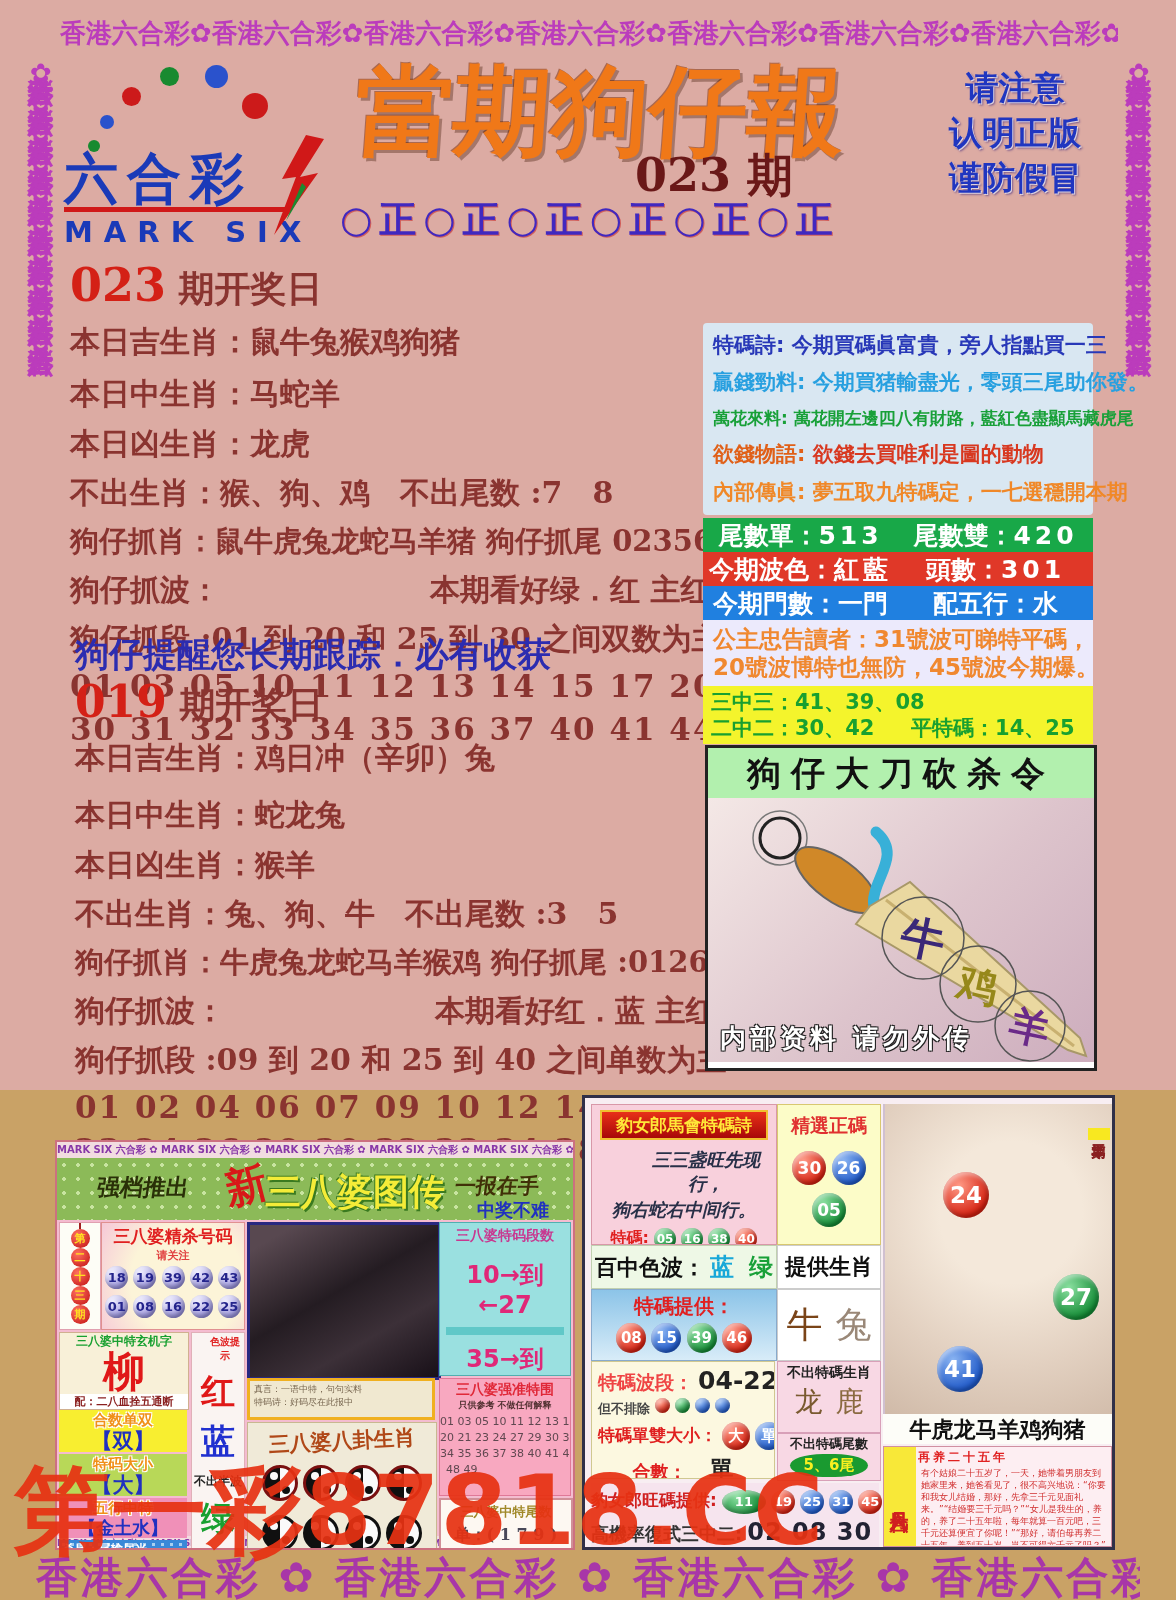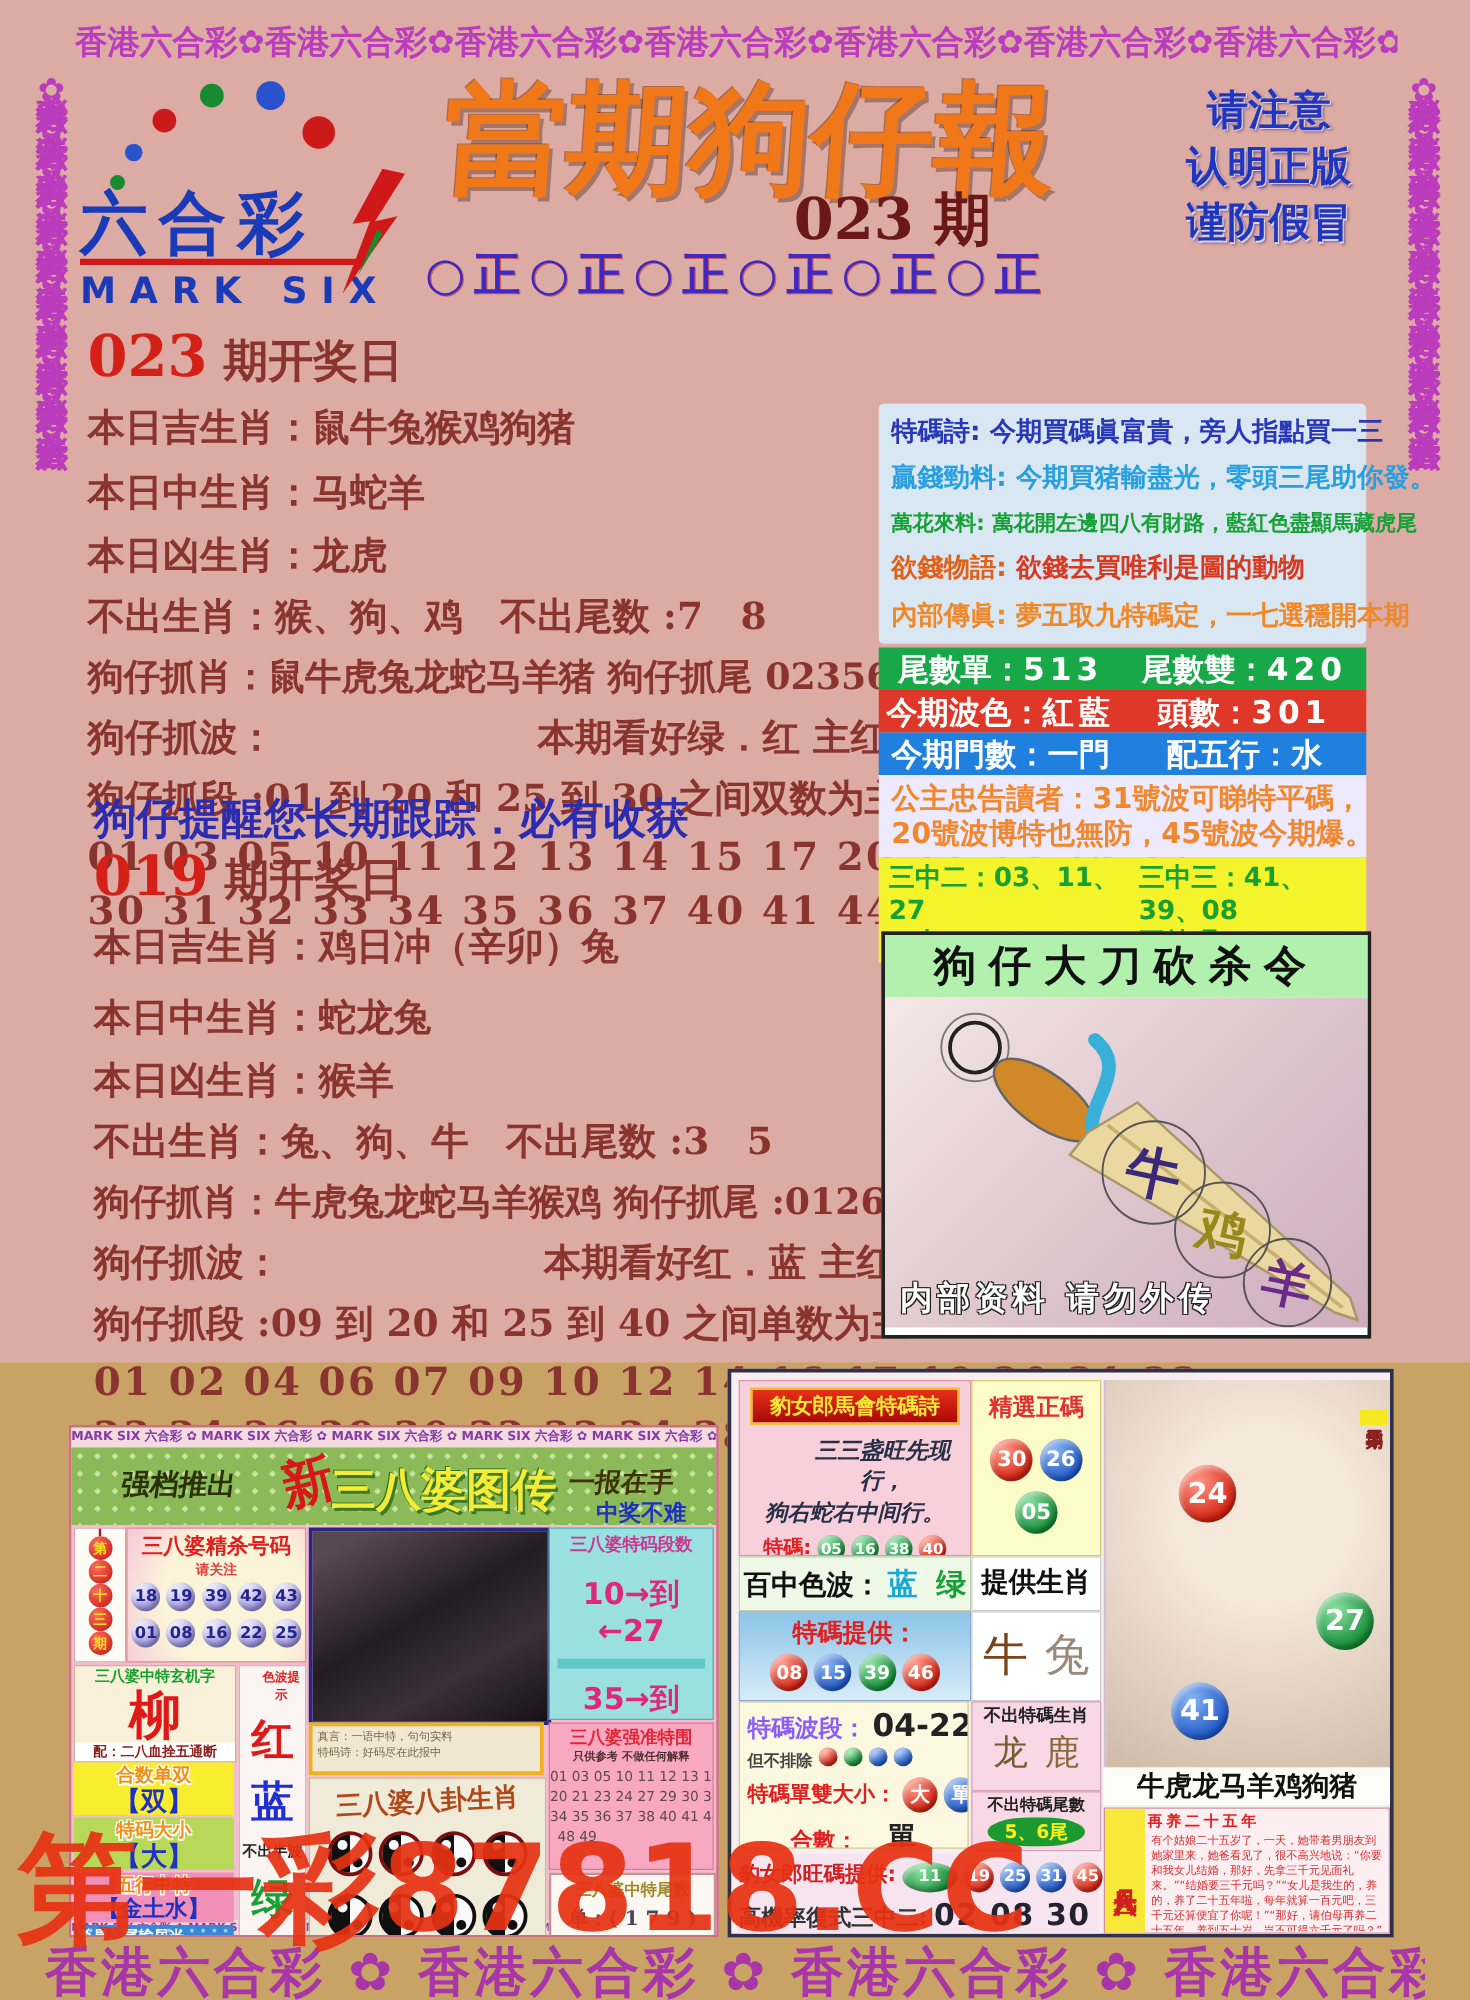--- a/index.html
+++ b/index.html
@@ -128,21 +128,20 @@
     <div class="stat-row" style="background:#2080e0;height:34px;">
       <span class="cell"><span>今期門數：</span><span>一門</span></span>
       <span class="cell"><span>配五行：</span><span>水</span></span>
     </div>
     <div style="background:#eceafc;padding:5px 10px;font-size:23px;font-weight:900;color:#f08830;line-height:28px;white-space:nowrap;">
       <div>公主忠告讀者：31號波可睇特平碼，</div>
       <div>20號波博特也無防，45號波今期爆。</div>
     </div>
     <div style="background:#f4f42c;padding:3px 8px;font-size:21px;font-weight:900;color:#18a030;line-height:26px;">
       <div style="display:flex;">
-          <span style="flex:1.15;">三中二：03、11、27</span>
           <span style="flex:1;">三中三：41、39、08</span>
         </div>
       <div style="display:flex;">
           <span style="flex:1.15;">二中二：30、42</span>
           <span style="flex:1;">平特碼：14、25</span>
         </div>
     </div>
   </div>
 
   <div class="abs" style="left:705px;top:745px;width:386px;height:320px;background:#fff;border:3px solid #222;">
@@ -335,21 +334,21 @@
       </div>
     </div>
 
     <div class="abs" style="left:192px;top:191px;width:102px;height:70px;background:#fff;border:1px solid #ccc;text-align:center;line-height:70px;white-space:nowrap;">
       <span style="font-size:36px;color:#7a4418;font-family:'DejaVu Serif',serif;">牛</span>
       <span style="font-size:36px;color:#9a8878;font-family:'DejaVu Serif',serif;margin-left:8px;">兔</span>
     </div>
 
     <div class="abs" style="left:6px;top:263px;width:184px;height:118px;background:#fcf8e0;border:1px solid #d0c890;overflow:hidden;padding:4px 6px;box-sizing:border-box;">
       <div style="white-space:nowrap;">
-        <span style="font-size:19px;font-weight:900;color:#8b5cf6;text-align:center;">特碼波段：</span>
+        <span style="font-size:19px;font-weight:900;color:#ef4444;text-align:center;">特碼波段：</span>
         <span style="font-size:25px;font-weight:900;color:#222;">04-22</span>
       </div>
       <div style="white-space:nowrap;margin-top:2px;">
         <span style="font-size:13px;font-weight:700;color:#444;">但不排除</span>
         <span class="ball b-red" style="width:15px;height:15px;"></span>
         <span class="ball b-grn" style="width:15px;height:15px;"></span>
         <span class="ball b-blu" style="width:15px;height:15px;"></span>
         <span class="ball b-blu" style="width:15px;height:15px;"></span>
       </div>
       <div style="white-space:nowrap;margin-top:4px;">

